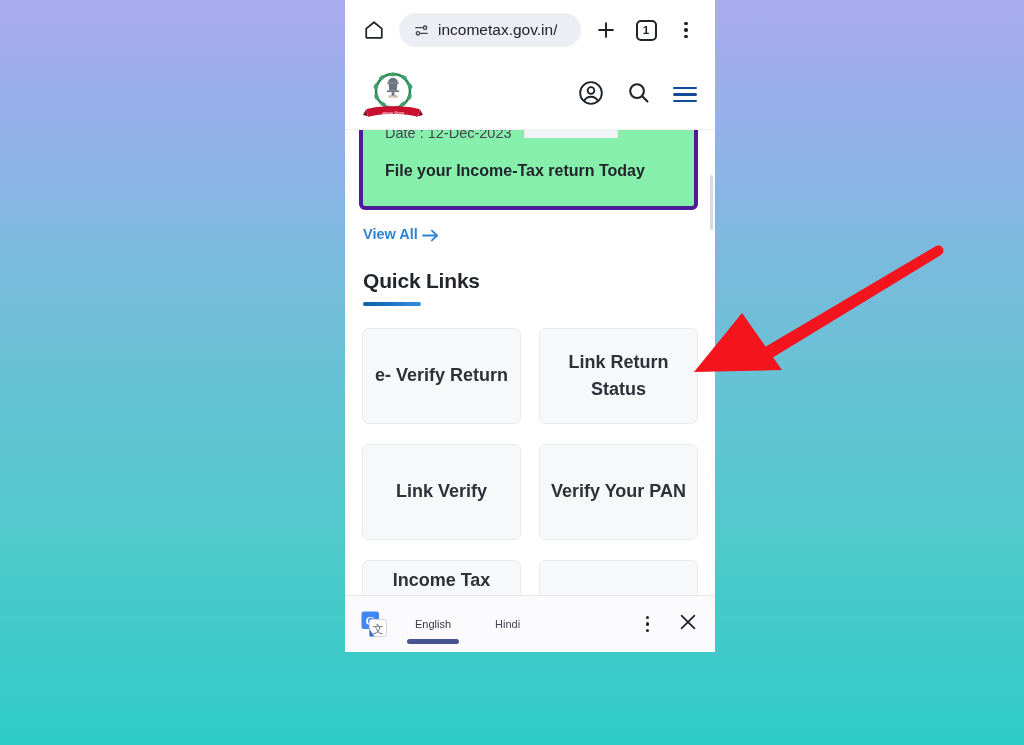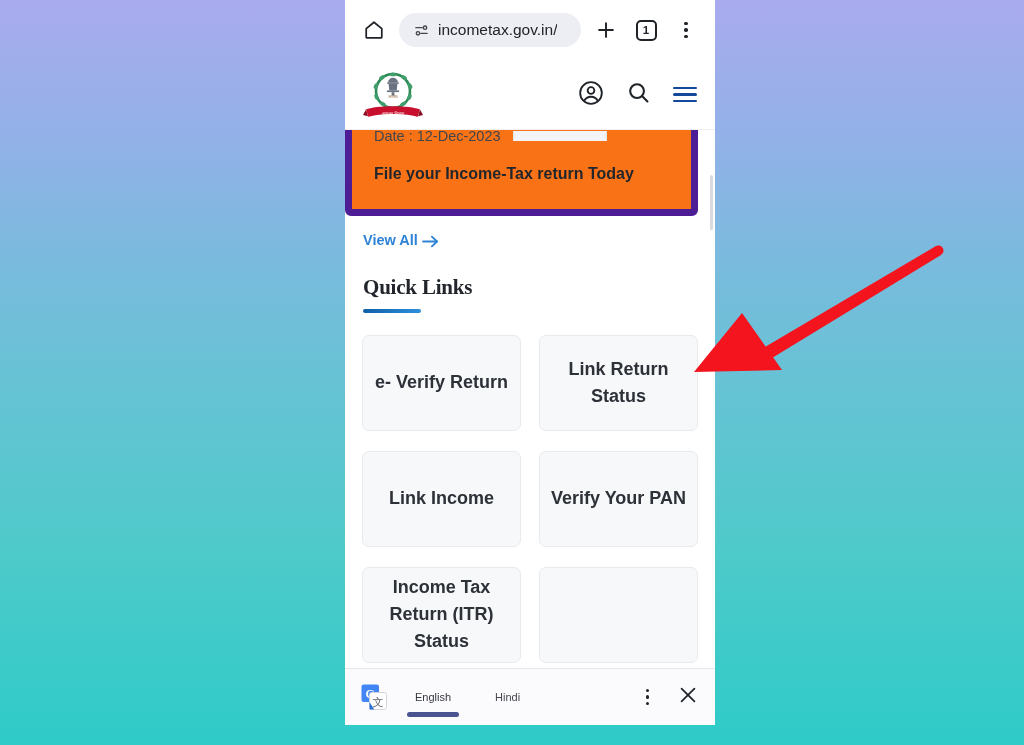--- a/index.html
+++ b/index.html
@@ -5,21 +5,21 @@
   * { margin:0; padding:0; box-sizing:border-box; }
   html, body { width:1024px; height:745px; overflow:hidden; }
   body {
     font-family:"Liberation Sans", sans-serif;
     background:linear-gradient(180deg,#a9abee 0%, #93b1e8 18%, #7bbade 34%, #66c3d4 52%, #4ecaca 74%, #2ecbc8 100%);
     position:relative;
   }
 
   
   #phone {
-    position:absolute; left:345px; top:0; width:370px; height:725px;
+    position:absolute; left:345px; top:0; width:370px; height:652px;
     background:#ffffff; overflow:hidden;
   }
 
   
   #browser-bar {
     height:60px; background:#ffffff; display:flex; align-items:center;
     padding:0 14px; gap:10px;
   }
   #home-btn { width:30px; height:30px; display:flex; align-items:center; justify-content:center; flex:0 0 auto; }
   #url-pill {
@@ -49,34 +49,34 @@
 
   
   #page {
     position:absolute; top:130px; left:0; width:370px; height:558px;
     background:#ffffff; overflow:hidden;
   }
   #scrollbar { position:absolute; right:2px; top:45px; width:3px; height:55px; background:#d8dadd; border-radius:2px; }
 
   
   #news-card {
-    margin:-22px 17px 0 0; border:7px solid #4c1d95; border-radius:6px;
-    background:#f97316; padding:16px 22px 20px 22px; position:relative; overflow:hidden;
+    margin:-22px 17px 0 14px; border:4px solid #4c1d95; border-radius:6px;
+    background:#86efac; padding:16px 22px 20px 22px; position:relative; overflow:hidden;
   }
   #news-date-row { display:flex; align-items:center; gap:12px; height:10px; overflow:hidden; margin-bottom:18px; }
   #news-date { font-size:14.5px; color:#41454c; white-space:nowrap; }
   #news-pill { width:94px; height:22px; background:#f2f4f7; border:1px solid #e3e5e9; border-radius:4px; flex:0 0 auto; }
   #news-title { font-size:16px; font-weight:bold; color:#22262c; line-height:1.85; }
 
   
   #view-all { margin:16px 0 0 18px; display:inline-flex; align-items:flex-end; gap:4px; }
   #view-all-label { font-size:14.5px; font-weight:bold; color:#2f83d6; }
 
   
-  #quick-links-head { margin:26px 0 0 18px;font-family:Liberation Serif, serif; }
+  #quick-links-head { margin:26px 0 0 18px; }
   #quick-links-title { font-size:21px; font-weight:bold; color:#22262c; letter-spacing:-0.2px; }
   #quick-links-rule { margin-top:9px; width:58px; height:4px; border-radius:2px; background:linear-gradient(90deg,#0f5fa8,#2e90da); }
 
   #tiles { margin:22px 17px 0 17px; display:grid; grid-template-columns:1fr 1fr; gap:20px 18px; }
   .tile {
     height:96px; background:#f7f8fa; border:1px solid #e8eaee; border-radius:7px;
     display:flex; align-items:center; justify-content:center; text-align:center;
     padding:6px 10px;
   }
   .tile span { font-size:18px; font-weight:bold; color:#2d3138; line-height:1.5; }
@@ -221,21 +221,21 @@
     </div>
 
     <div id="tiles">
       <div class="tile">
         <span>e- Verify Return</span>
         </div>
       <div class="tile">
         <span>Link Return Status</span>
         </div>
       <div class="tile">
-        <span>Link Income</span>
+        <span>Link Verify</span>
         </div>
       <div class="tile">
         <span>Verify Your PAN</span>
         </div>
       <div class="tile">
         <span>Income Tax Return (ITR) Status</span>
         </div>
       <div class="tile">
         <span></span>
         </div>

